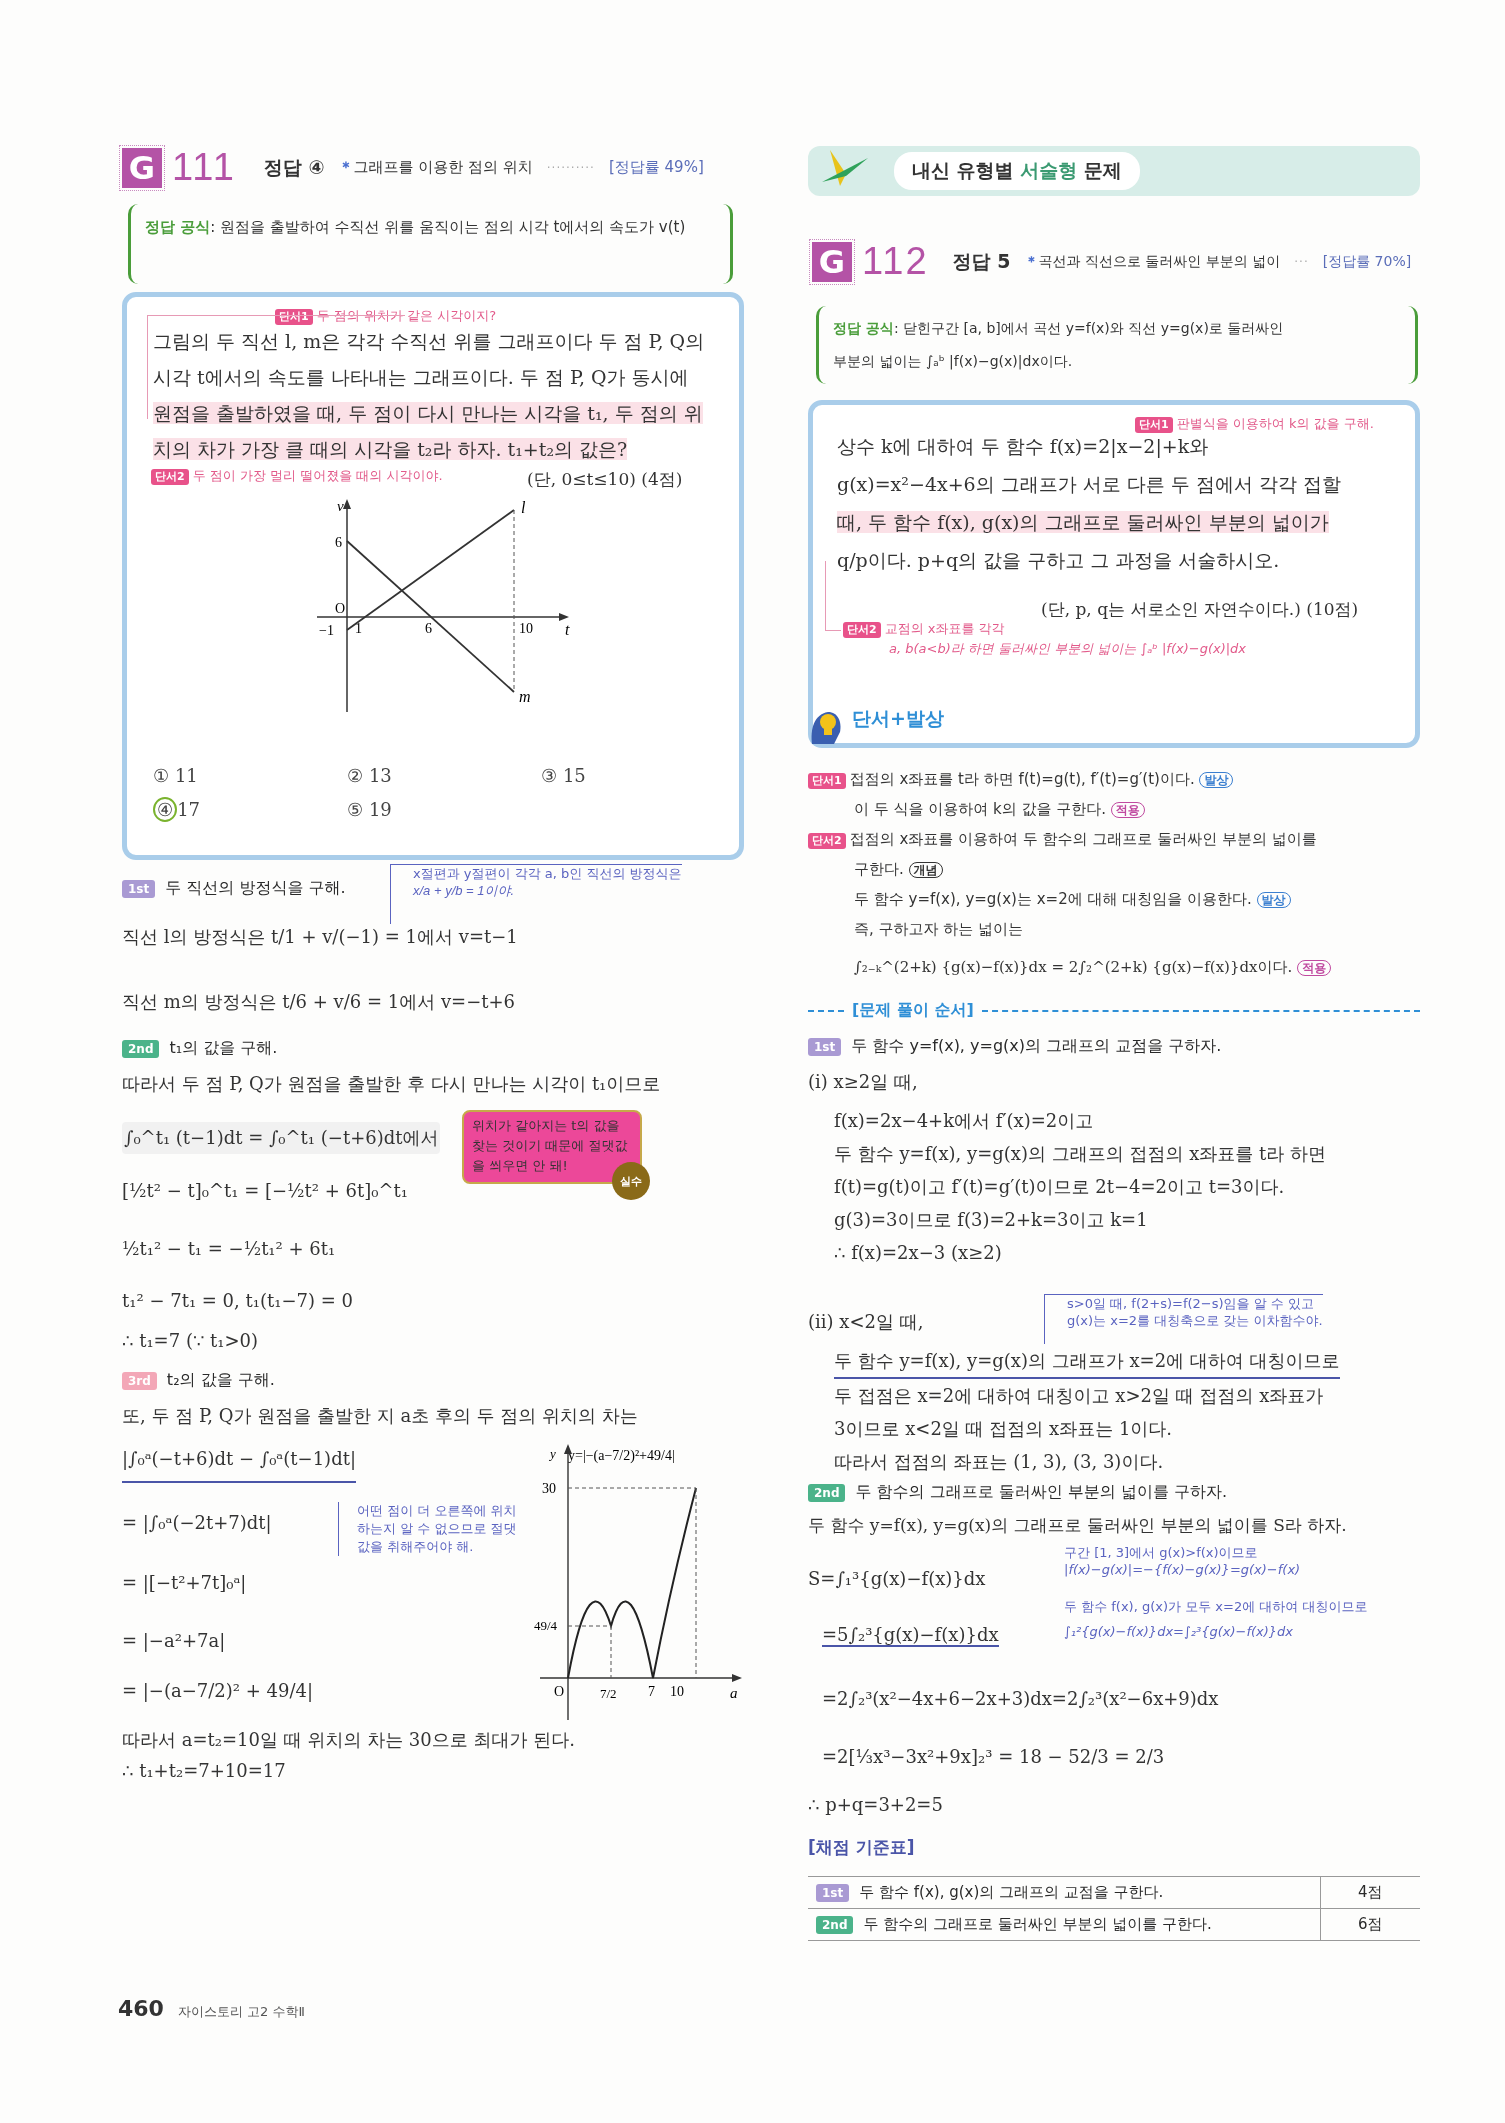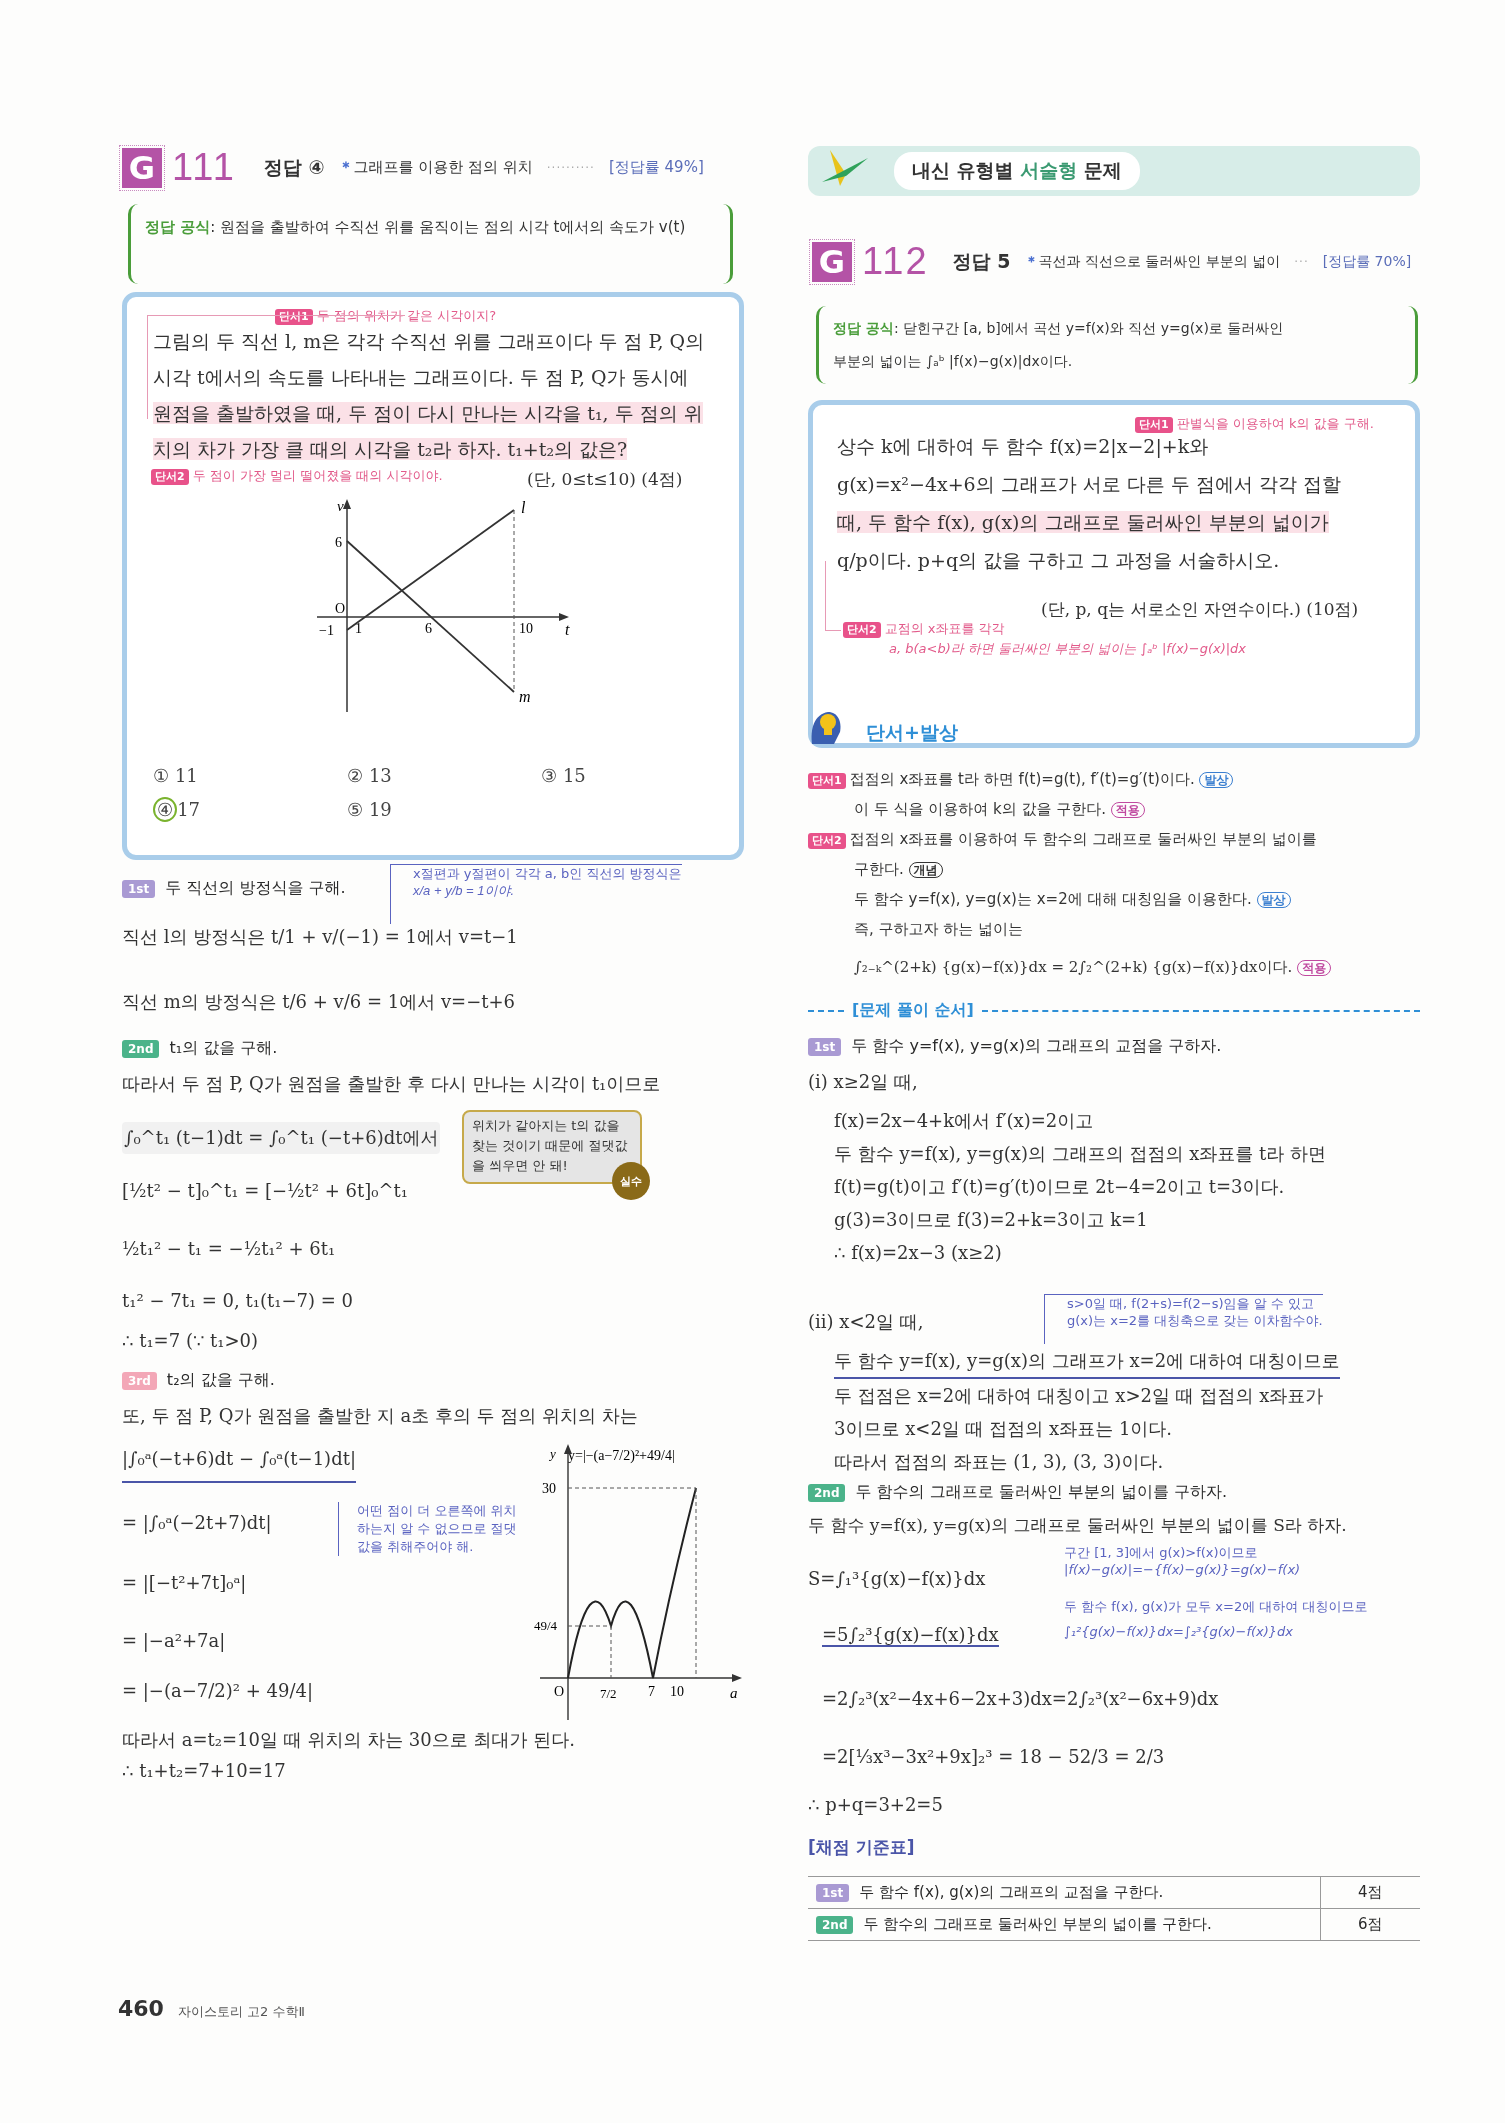--- a/index.html
+++ b/index.html
@@ -104,21 +104,21 @@
 <div class="abs note" style="left:390px;top:864px;border-left:1px solid #5a63c0;border-top:1px solid #5a63c0;padding-left:22px;height:60px">
   <div>x절편과 y절편이 각각 a, b인 직선의 방정식은</div>
   <div class="mi" style="font-style:italic">x/a + y/b = 1이야.</div>
 </div>
 <div class="abs sol" style="left:122px;top:925px">직선 l의 방정식은 t/1 + v/(−1) = 1에서 v=t−1</div>
 <div class="abs sol" style="left:122px;top:990px">직선 m의 방정식은 t/6 + v/6 = 1에서 v=−t+6</div>
 
 <div class="abs" style="left:122px;top:1038px;font-size:16px"><span class="step s2">2nd</span><span>t₁의 값을 구해.</span></div>
 <div class="abs sol" style="left:122px;top:1072px">따라서 두 점 P, Q가 원점을 출발한 후 다시 만나는 시각이 t₁이므로</div>
 <div class="abs sol" style="left:122px;top:1122px;background:#f1f1f1;padding:4px 2px;border-radius:4px">∫₀^t₁ (t−1)dt = ∫₀^t₁ (−t+6)dt에서</div>
-<div class="abs" style="left:462px;top:1110px;width:180px;height:74px;border:2px solid #c6a94a;border-radius:8px;background:#e5e5e5;font-size:13px;line-height:20px;padding:4px 8px;color:#333">
+<div class="abs" style="left:462px;top:1110px;width:180px;height:74px;border:2px solid #c6a94a;border-radius:8px;background:#ec4899;font-size:13px;line-height:20px;padding:4px 8px;color:#333">
   <span>위치가 같아지는 t의 값을 찾는 것이기 때문에 절댓값을 씌우면 안 돼!</span>
 </div>
 <div class="abs" style="left:612px;top:1162px;width:38px;height:38px;border-radius:50%;background:#8a6a18;color:#fff;font-size:11px;font-weight:bold;display:flex;align-items:center;justify-content:center">실수</div>
 <div class="abs sol" style="left:122px;top:1180px">[½t² − t]₀^t₁ = [−½t² + 6t]₀^t₁</div>
 <div class="abs sol" style="left:122px;top:1238px">½t₁² − t₁ = −½t₁² + 6t₁</div>
 <div class="abs sol" style="left:122px;top:1290px">t₁² − 7t₁ = 0, t₁(t₁−7) = 0</div>
 <div class="abs sol" style="left:122px;top:1330px">∴ t₁=7 (∵ t₁&gt;0)</div>
 
 <div class="abs" style="left:122px;top:1370px;font-size:16px"><span class="step s3">3rd</span><span>t₂의 값을 구해.</span></div>
 <div class="abs sol" style="left:122px;top:1404px">또, 두 점 P, Q가 원점을 출발한 지 a초 후의 두 점의 위치의 차는</div>
@@ -187,21 +187,21 @@
     <div>q/p이다. p+q의 값을 구하고 그 과정을 서술하시오.</div>
   </div>
   <div class="abs" style="left:12px;top:156px;width:16px;height:70px;border-left:1px solid #e79ab5;border-bottom:1px solid #e79ab5"></div>
   <div class="abs ptext" style="left:228px;top:186px;font-size:17px">(단, p, q는 서로소인 자연수이다.) (10점)</div>
   <div class="abs hint" style="left:30px;top:214px;line-height:20px">
     <div><span class="hintbadge">단서2</span><span>교점의 x좌표를 각각</span></div>
     <div style="padding-left:46px;font-style:italic">a, b(a&lt;b)라 하면 둘러싸인 부분의 넓이는 ∫ₐᵇ |f(x)−g(x)|dx</div>
   </div>
 </div>
 
-<div class="abs" style="left:808px;top:706px;display:flex;align-items:flex-end;gap:22px">
+<div class="abs" style="left:808px;top:706px;display:flex;align-items:flex-start;gap:8px">
   <svg width="36" height="40" viewBox="0 0 36 40">
     <path d="M4,38 C2,24 6,8 20,6 C30,6 34,16 32,26 L26,38 Z" fill="#3a5fb0"></path>
     <circle cx="20" cy="16" r="8" fill="#f3c21a"></circle>
     <rect x="16" y="23" width="8" height="6" fill="#f3c21a"></rect>
   </svg>
   <span class="blue-head" style="font-size:19px">단서+발상</span>
 </div>
 
 <div class="abs" style="left:808px;top:764px;font-size:15px;line-height:30px;color:#333;width:610px">
   <div><span class="hintbadge">단서1</span><span>접점의 x좌표를 t라 하면 f(t)=g(t), f′(t)=g′(t)이다.</span> <span class="tagc tag-b">발상</span></div>

